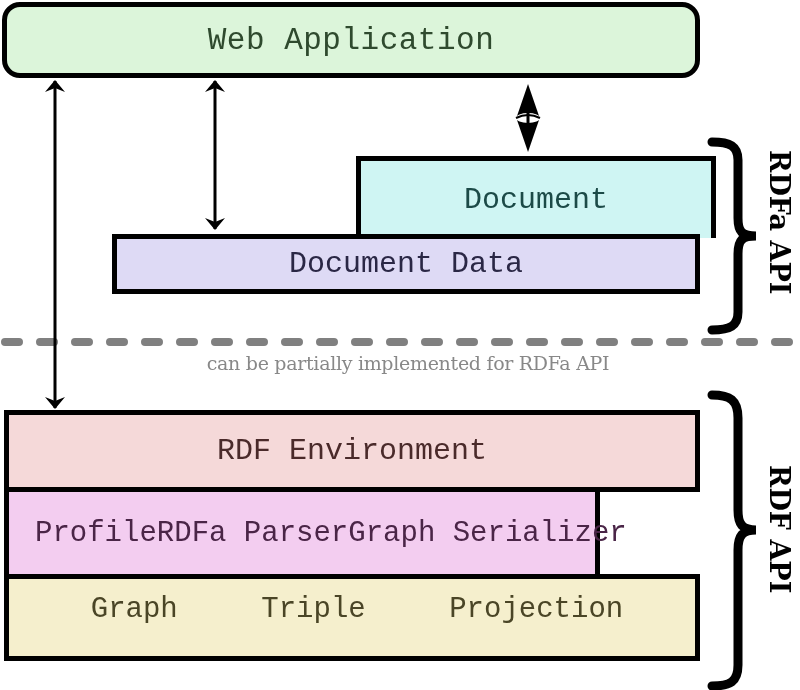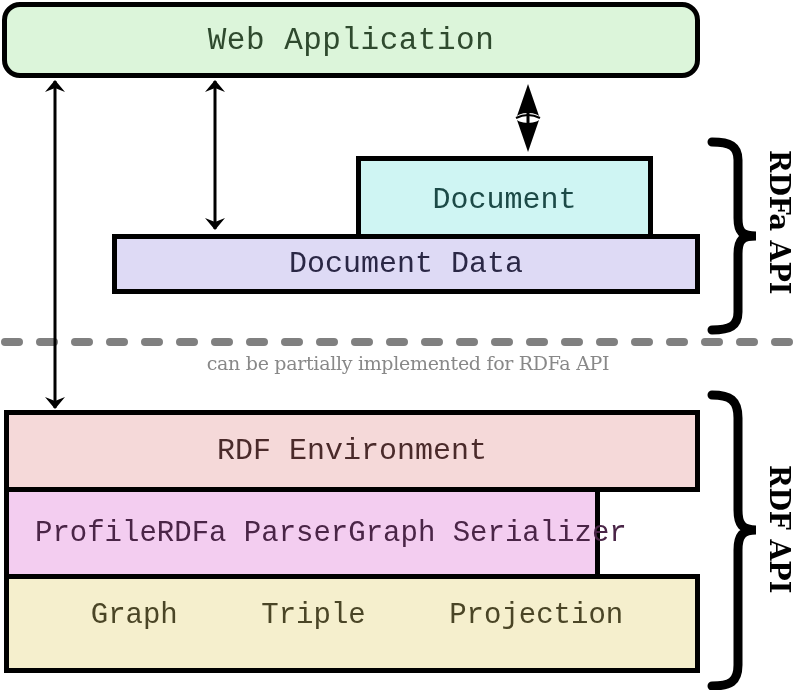--- a/index.html
+++ b/index.html
@@ -26,21 +26,21 @@
     }
     #web-app {
       left: 2px; top: 2px; width: 698px; height: 76px;
       border-radius: 18px;
       background: #dcf5da;
       color: #2f4a2e;
       font-size: 31px;
       letter-spacing: 0.5px;
     }
     #document {
-      left: 356px; top: 156px; width: 297px; height: 82px;
+      left: 356px; top: 156px; width: 360px; height: 82px;
       background: #cff5f3;
       color: #1c4a47;
       font-size: 30px;
       border-bottom: none;
       padding-top: 0px;
     }
     #document-data {
       left: 112px; top: 234px; width: 588px; height: 60px;
       background: #dedaf5;
       color: #2a2745;
@@ -54,21 +54,21 @@
     }
     #rdf-mid {
       left: 4px; top: 487px; width: 596px; height: 92px;
       background: #f3cdf0;
       color: #4a2547;
       font-size: 29px;
       justify-content: space-around;
       padding: 0 14px 0 26px;
     }
     #rdf-low {
-      left: 4px; top: 574px; width: 696px; height: 99px;
+      left: 4px; top: 574px; width: 696px; height: 87px;
       background: #f5efcd;
       color: #4a4526;
       font-size: 29px;
       justify-content: space-around;
       padding: 0 30px 16px 40px;
       align-items: center;
     }
     .cell { white-space: nowrap; }
     #divider-svg, #arrows-svg, #brace-svg {
       position: absolute; left: 0; top: 0;

